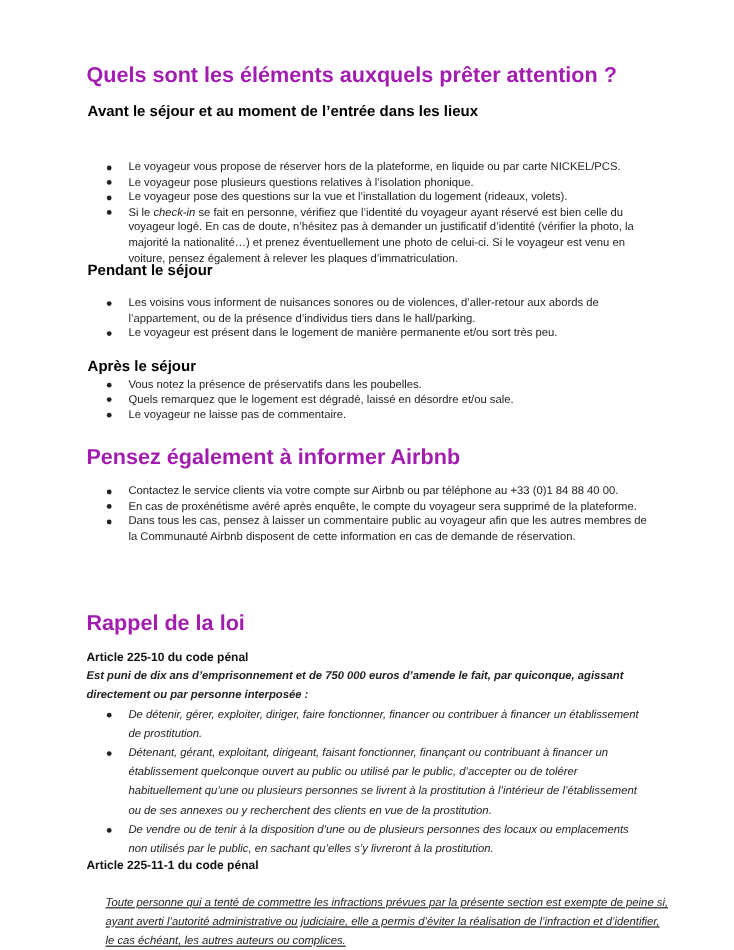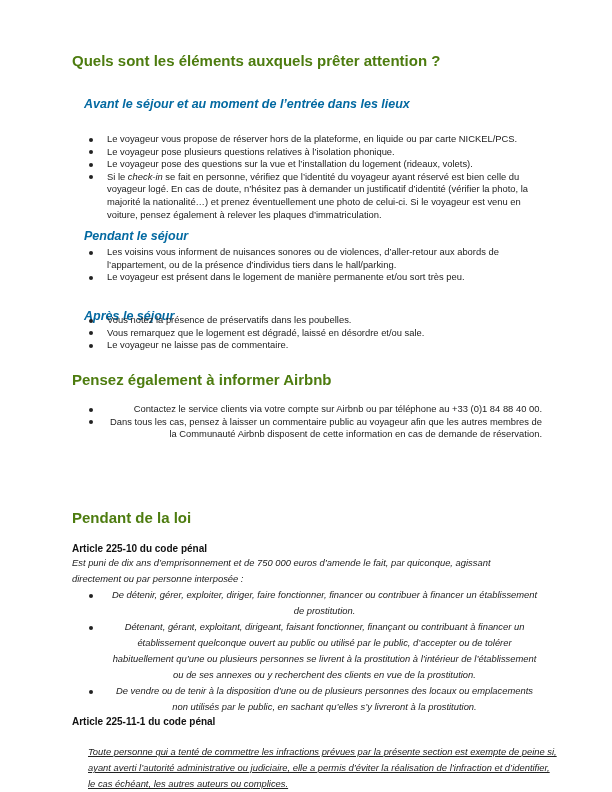--- a/index.html
+++ b/index.html
@@ -1,20 +1,20 @@
 <!DOCTYPE html>
 <html><head>
 <meta charset="utf-8">
 <style>
   html, body { margin: 0; padding: 0; background: #ffffff; }
   body { width: 612px; height: 792px; position: relative; overflow: hidden;
          font-family: "Liberation Sans", "DejaVu Sans", sans-serif; color: #222222; }
   .page { position: absolute; left: 72px; top: 0; width: 470px; }
-  .h-accent { color: #4d7c0f; font-weight: bold; font-size: 15px; margin: 0; position: absolute; left: 0; white-space: nowrap; }
-  .h-sub { color: #0369a1; font-weight: bold; font-size: 12.5px; margin: 12px; position: absolute; left: 0; white-space: nowrap; font-style: italic; }
+  .h-accent { color: #a21caf; font-weight: bold; font-size: 18px; margin: 0; position: absolute; left: 0; white-space: nowrap; }
+  .h-sub { color: #000000; font-weight: bold; font-size: 12.5px; margin: 1px; position: absolute; left: 0; white-space: nowrap; }
   .h-article { color: #111111; font-weight: bold; font-size: 10px; margin: 0; position: absolute; left: 0; white-space: nowrap; }
   ul.blist { list-style: none; margin: 0; padding: 0; position: absolute; left: 0; width: 470px; }
   ul.blist li { position: relative; padding-left: 35px; font-size: 9.4px; line-height: 12.6px; color: #222; }
   ul.blist li .dot { position: absolute; left: 17px; top: 4.5px; width: 4px; height: 4px; border-radius: 50%; background: #222; }
   ul.blist.ital li { font-style: italic; line-height: 16px; }
   ul.blist.ital li .dot { top: 6.5px; }
   .para { position: absolute; left: 0; width: 470px; font-size: 9.4px; line-height: 16px; font-style: italic; color: #222; }
   em { font-style: italic; }
 </style>
 </head>
@@ -34,35 +34,36 @@
 
   <h2 class="h-sub" style="top:217px;">Pendant le séjour</h2>
   <ul class="blist" style="top:246px;">
     <li><span class="dot"></span><span>Les voisins vous informent de nuisances sonores ou de violences, d’aller-retour aux abords de l’appartement, ou de la présence d’individus tiers dans le hall/parking.</span></li>
     <li><span class="dot"></span><span>Le voyageur est présent dans le logement de manière permanente et/ou sort très peu.</span></li>
   </ul>
 
   <h2 class="h-sub" style="top:297px;">Après le séjour</h2>
   <ul class="blist" style="top:314px;">
     <li><span class="dot"></span><span>Vous notez la présence de préservatifs dans les poubelles.</span></li>
-    <li><span class="dot"></span><span>Vous remarquez que le logement est dégradé, laissé en désordre et/ou sale.</span></li>
+    <li><span class="dot"></span><span>Quels remarquez que le logement est dégradé, laissé en désordre et/ou sale.</span></li>
     <li><span class="dot"></span><span>Le voyageur ne laisse pas de commentaire.</span></li>
   </ul>
 
   <h2 class="h-accent" style="top:371px;">Pensez également à informer Airbnb</h2>
-  <ul class="blist" style="top:403px;text-align:right;">
+  <ul class="blist" style="top:403px;">
     <li><span class="dot"></span><span>Contactez le service clients via votre compte sur Airbnb ou par téléphone au +33 (0)1 84 88 40 00.</span></li>
+    <li><span class="dot"></span><span>En cas de proxénétisme avéré après enquête, le compte du voyageur sera supprimé de la plateforme.</span></li>
     <li><span class="dot"></span><span>Dans tous les cas, pensez à laisser un commentaire public au voyageur afin que les autres membres de la Communauté Airbnb disposent de cette information en cas de demande de réservation.</span></li>
   </ul>
 
-  <h2 class="h-accent" style="top:509px;">Pendant de la loi</h2>
+  <h2 class="h-accent" style="top:509px;">Rappel de la loi</h2>
 
   <h3 class="h-article" style="top:543px;">Article 225-10 du code pénal</h3>
-  <p class="para" style="top:555px; margin:0;">Est puni de dix ans d’emprisonnement et de 750 000 euros d’amende le fait, par quiconque, agissant directement ou par personne interposée :</p>
-  <ul class="blist ital" style="top:587px;text-align:center;">
+  <p class="para" style="top:555px; margin:0;font-weight:bold;">Est puni de dix ans d’emprisonnement et de 750 000 euros d’amende le fait, par quiconque, agissant directement ou par personne interposée :</p>
+  <ul class="blist ital" style="top:587px;">
     <li><span class="dot"></span><span>De détenir, gérer, exploiter, diriger, faire fonctionner, financer ou contribuer à financer un établissement de prostitution.</span></li>
     <li><span class="dot"></span><span>Détenant, gérant, exploitant, dirigeant, faisant fonctionner, finançant ou contribuant à financer un établissement quelconque ouvert au public ou utilisé par le public, d’accepter ou de tolérer habituellement qu’une ou plusieurs personnes se livrent à la prostitution à l’intérieur de l’établissement ou de ses annexes ou y recherchent des clients en vue de la prostitution.</span></li>
     <li><span class="dot"></span><span>De vendre ou de tenir à la disposition d’une ou de plusieurs personnes des locaux ou emplacements non utilisés par le public, en sachant qu’elles s’y livreront à la prostitution.</span></li>
   </ul>
 
   <h3 class="h-article" style="top:716px;">Article 225-11-1 du code pénal</h3>
   <p class="para" style="top:728px; margin:16px;text-decoration:underline;">Toute personne qui a tenté de commettre les infractions prévues par la présente section est exempte de peine si, ayant averti l’autorité administrative ou judiciaire, elle a permis d’éviter la réalisation de l’infraction et d’identifier, le cas échéant, les autres auteurs ou complices.</p>
 
 </div>
 

